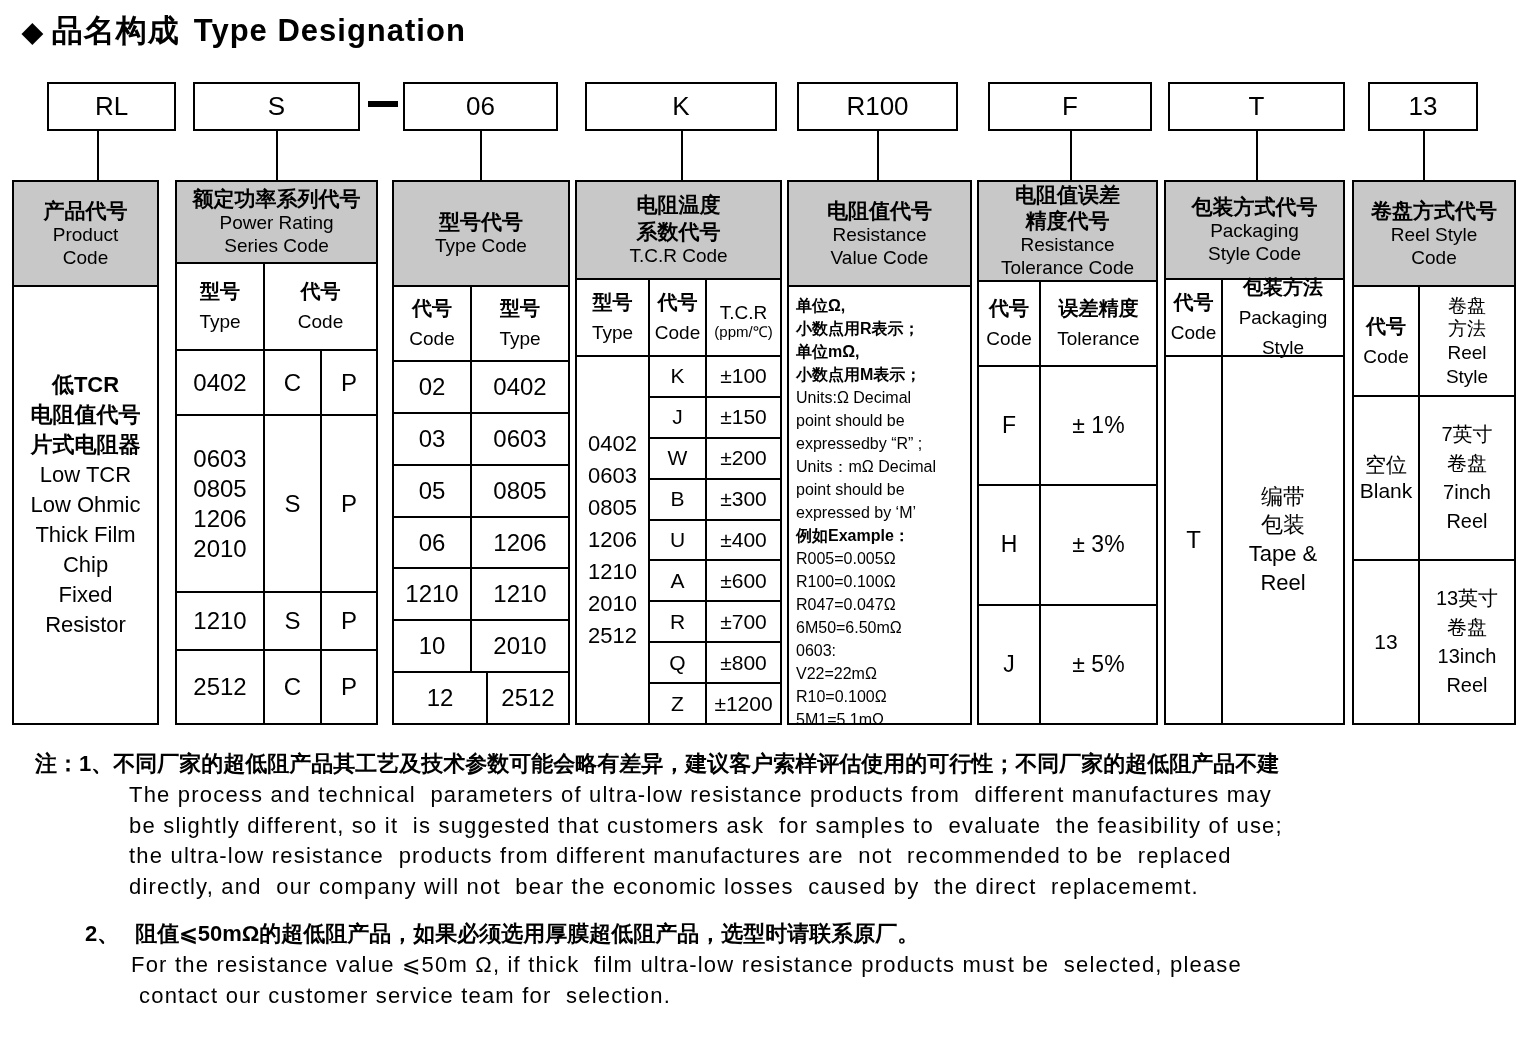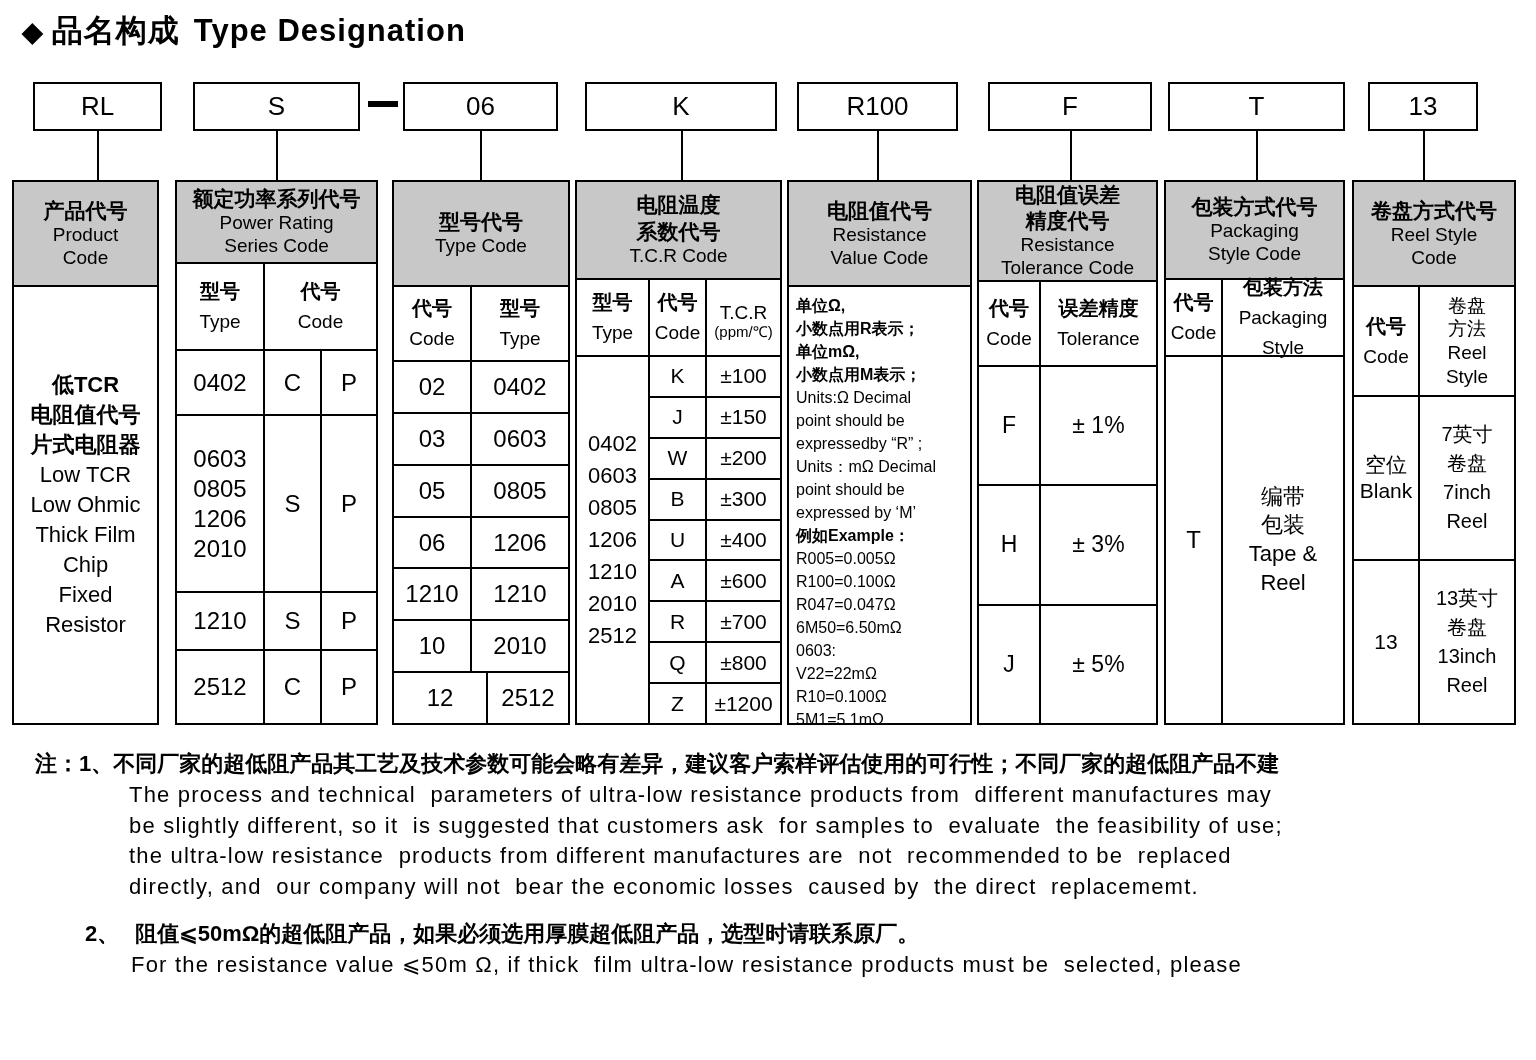--- a/index.html
+++ b/index.html
@@ -80,21 +80,21 @@
   .ind2-en1 { padding-left:96px; }
   .ind2-en2 { padding-left:104px; }
 </style>
 </head>
 <body>
 
 <div class="title">
   <span class="diamond">◆</span><span class="t-zh">品名构成</span><span class="t-en">Type Designation</span>
 </div>
 
-<div class="codebox" style="left:33px;width:129px">RL</div>
+<div class="codebox" style="left:47px;width:129px">RL</div>
 <div class="codebox" style="left:193px;width:167px">S</div>
 <div class="dash"></div>
 <div class="codebox" style="left:403px;width:155px">06</div>
 <div class="codebox" style="left:585px;width:192px">K</div>
 <div class="codebox" style="left:797px;width:161px">R100</div>
 <div class="codebox" style="left:988px;width:164px">F</div>
 <div class="codebox" style="left:1168px;width:177px">T</div>
 <div class="codebox" style="left:1368px;width:110px">13</div>
 
 <div class="vline" style="left:97px"></div>
@@ -408,13 +408,14 @@
 </div>
 
 <div class="notes">
   <div class="nrow note-zh"><span class="nlabel">注：1、</span><span>不同厂家的超低阻产品其工艺及技术参数可能会略有差异，建议客户索样评估使用的可行性；不同厂家的超低阻产品不建</span></div>
   <div class="nrow note-en ind-en">The process and technical  parameters of ultra-low resistance products from  different manufactures may</div>
   <div class="nrow note-en ind-en">be slightly different, so it  is suggested that customers ask  for samples to  evaluate  the feasibility of use;</div>
   <div class="nrow note-en ind-en">the ultra-low resistance  products from different manufactures are  not  recommended to be  replaced</div>
   <div class="nrow note-en ind-en">directly, and  our company will not  bear the economic losses  caused by  the direct  replacememt.</div>
   <div class="nrow note-zh note2"><span class="nlabel" style="margin-right:16px">2、</span><span>阻值⩽50mΩ的超低阻产品，如果必须选用厚膜超低阻产品，选型时请联系原厂。</span></div>
   <div class="nrow note-en ind2-en1">For the resistance value ⩽50m Ω, if thick  film ultra-low resistance products must be  selected, please</div>
+  <div class="nrow note-en ind2-en2">contact our customer service team for  selection.</div>
 </div>
 
 </body></html>

